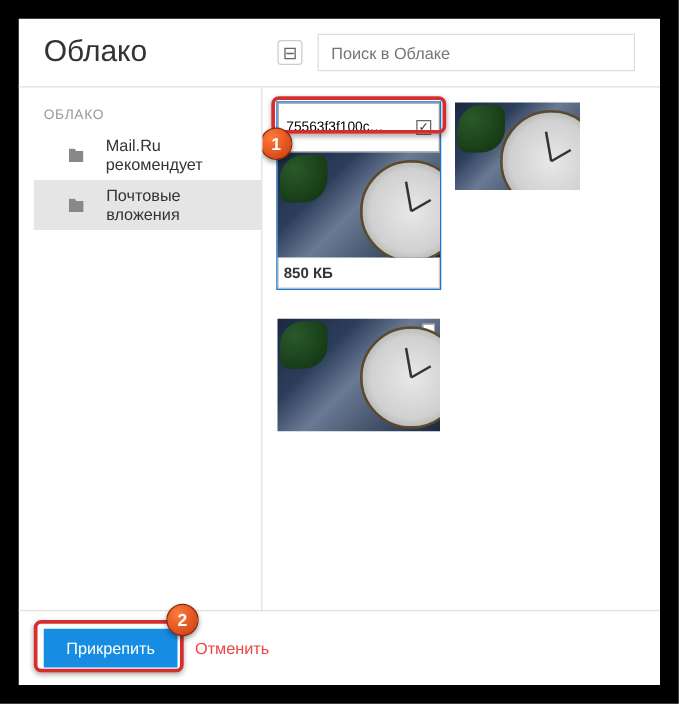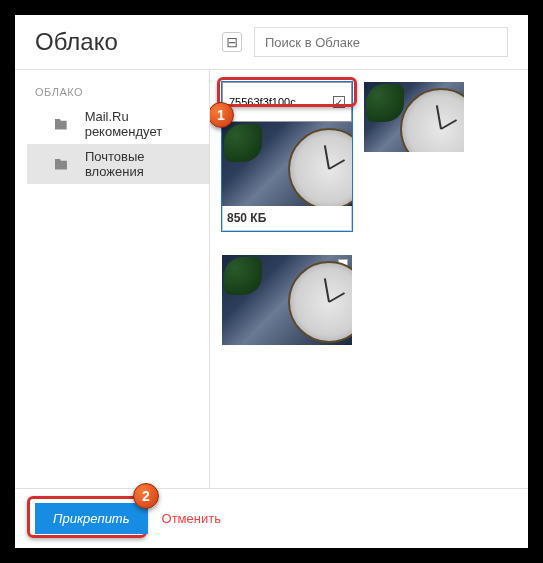--- a/index.html
+++ b/index.html
@@ -30,21 +30,21 @@
 .card-2 { width: 100px; }
 .card-2 .thumb { height: 70px; }
 .card-3 { width: 130px; }
 .card-3 .thumb { height: 90px; }
 .plain-check { position: absolute; top: 4px; right: 4px; width: 10px; height: 10px; background: #fff; border: 1px solid #aaa; }
 .highlight-1 { position: absolute; top: -5px; left: -5px; right: -5px; height: 30px; border: 3px solid #d32f2f; border-radius: 6px; pointer-events: none; box-shadow: 0 2px 4px rgba(0,0,0,0.3); z-index: 5; }
 .callout { position: absolute; width: 26px; height: 26px; border-radius: 50%; background: radial-gradient(circle at 35% 30%,#ff7a3a,#c83a0f); border: 1px solid #8a2a0a; color: #fff; font-weight: bold; font-size: 14px; display: flex; align-items: center; justify-content: center; box-shadow: 0 2px 4px rgba(0,0,0,0.4); z-index: 10; }
 .callout-1 { top: 20px; left: -14px; }
 .callout-2 { top: -18px; right: -22px; }
 .footer { border-top: 1px solid #e0e0e0; padding: 14px 20px; display: flex; gap: 14px; align-items: center; position: relative; }
-.btn-primary { background: #168de2; color: #fff; border: none; padding: 8px 18px; font-size: 13px; cursor: pointer; position: relative; font-style: italic; }
+.btn-primary { background: #168de2; color: #fff; border: none; padding: 8px 18px; font-size: 13px; cursor: pointer; position: relative; }
 .btn-secondary { background: none; border: none; color: #ef4444; font-size: 13px; cursor: pointer; }
 .highlight-2 { position: absolute; left: 12px; top: 7px; width: 120px; height: 42px; border: 3px solid #d32f2f; border-radius: 6px; pointer-events: none; box-shadow: 0 2px 4px rgba(0,0,0,0.3); }
 </style>
 </head>
 <body>
 
 <div class="dialog">
   <div class="header">
     <div class="title">Облако</div>
     <div class="collapse-btn">⊟</div>

